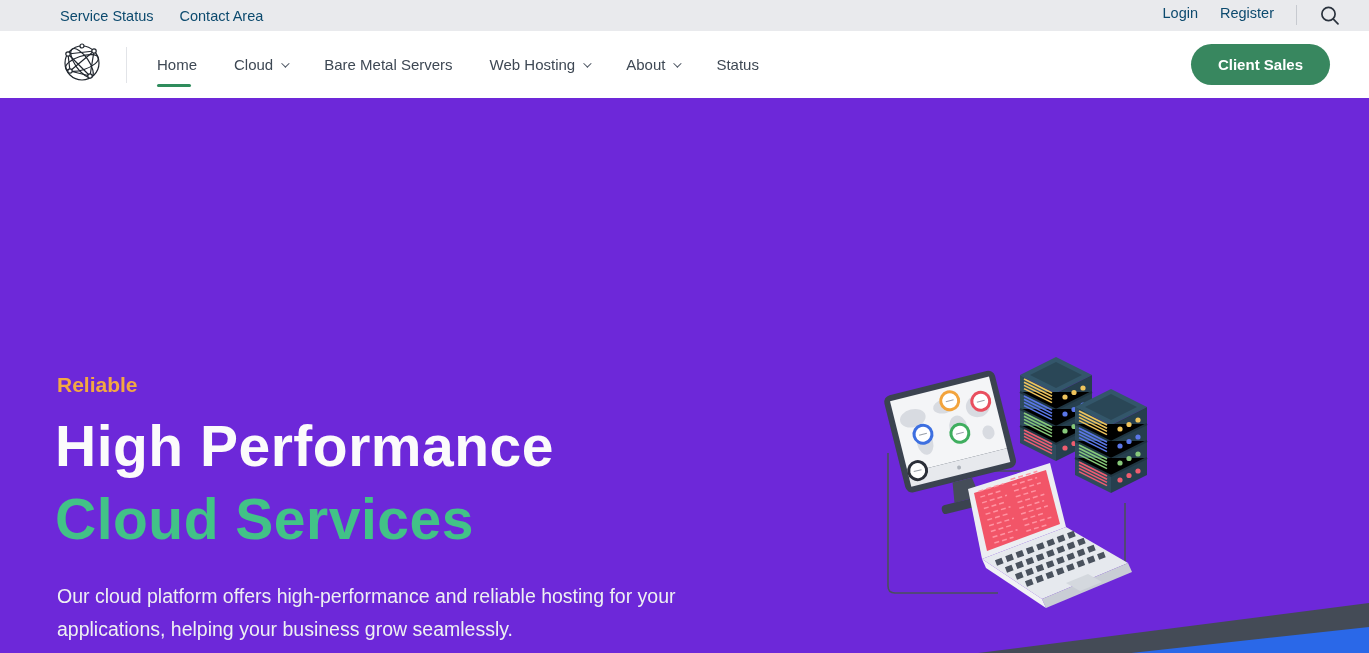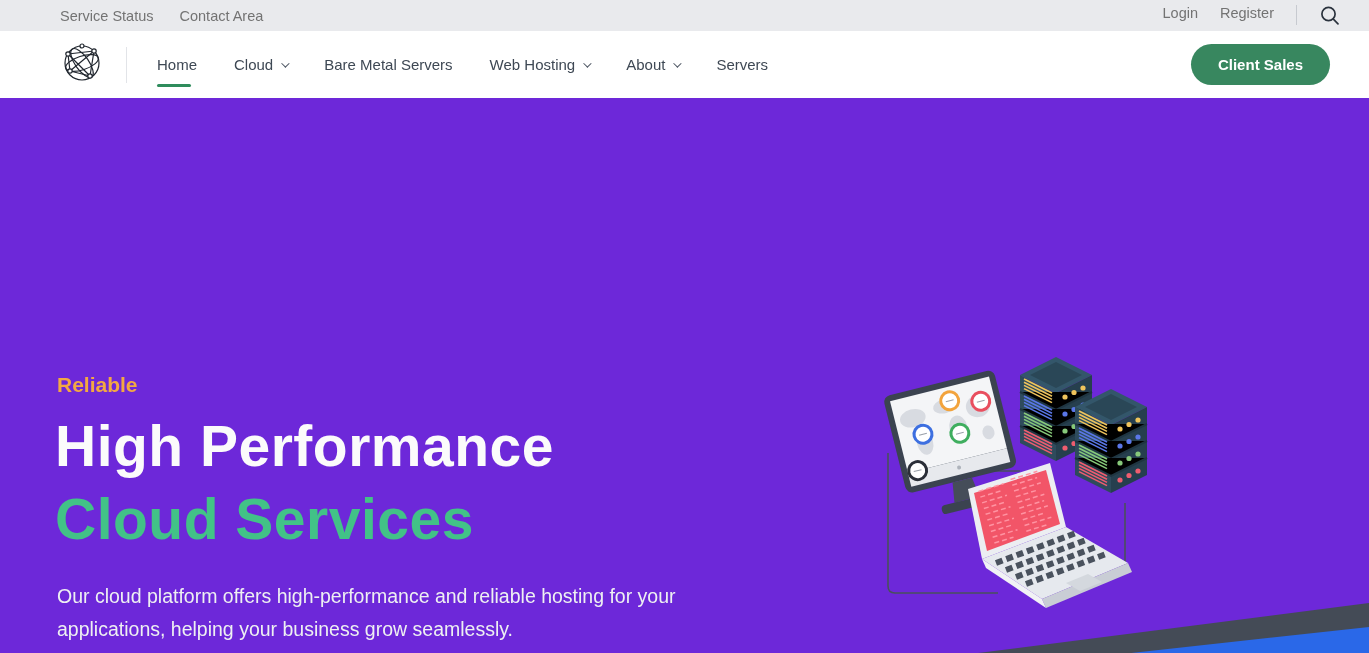--- a/index.html
+++ b/index.html
@@ -7,21 +7,21 @@
   body {
     font-family:"Liberation Sans", sans-serif;
     position:relative; overflow:hidden; background:#343b46;
   }
   
   .topbar {
     position:absolute; top:0; left:0; width:1369px; height:31px;
     background:#e9eaed; display:flex; align-items:center;
     padding:0 28px 0 60px; font-size:14.5px; color:#252e39;
   }
-  .topbar a { color:#737373; text-decoration:none; cursor:pointer; }
+  .topbar a { color:#0c4a6e; text-decoration:none; cursor:pointer; }
   .topbar .left { display:flex; gap:26px; }
   .topbar .right { margin-left:auto; display:flex; align-items:flex-start; gap:22px; }
   .topbar .vdiv { width:1px; height:20px; background:#c7cad0; }
   .search-btn { display:flex; align-items:center; cursor:pointer; }
   
   .header {
     position:absolute; top:31px; left:0; width:1369px; height:67px;
     background:#ffffff; display:flex; align-items:center; padding:0 39px 0 60px;
   }
   .brand { display:flex; align-items:center; gap:10px; cursor:pointer; }
@@ -106,21 +106,21 @@
     </a>
     <a class="nav-item">
       <span>Web Hosting</span>
       <span class="chev"></span>
     </a>
     <a class="nav-item">
       <span>About</span>
       <span class="chev"></span>
     </a>
     <a class="nav-item">
-      <span>Servers</span>
+      <span>Status</span>
     </a>
   </nav>
   <button class="client-area">Client Sales</button>
 </div>
 
 <div class="hero">
   <div class="eyebrow">Reliable</div>
   <h1>
     <span>High Performance</span><br>
     <span class="green">Cloud Services</span>

